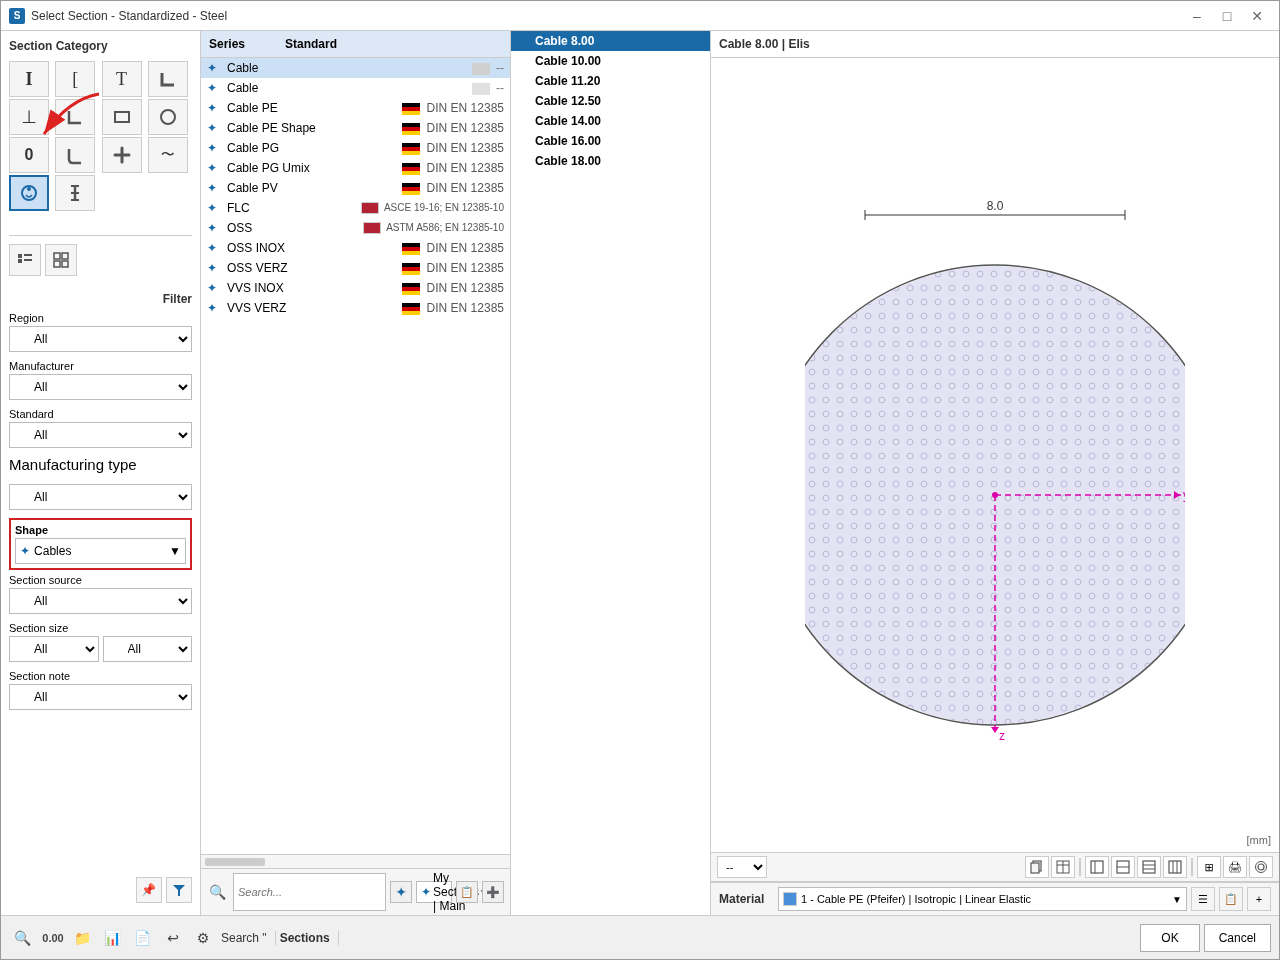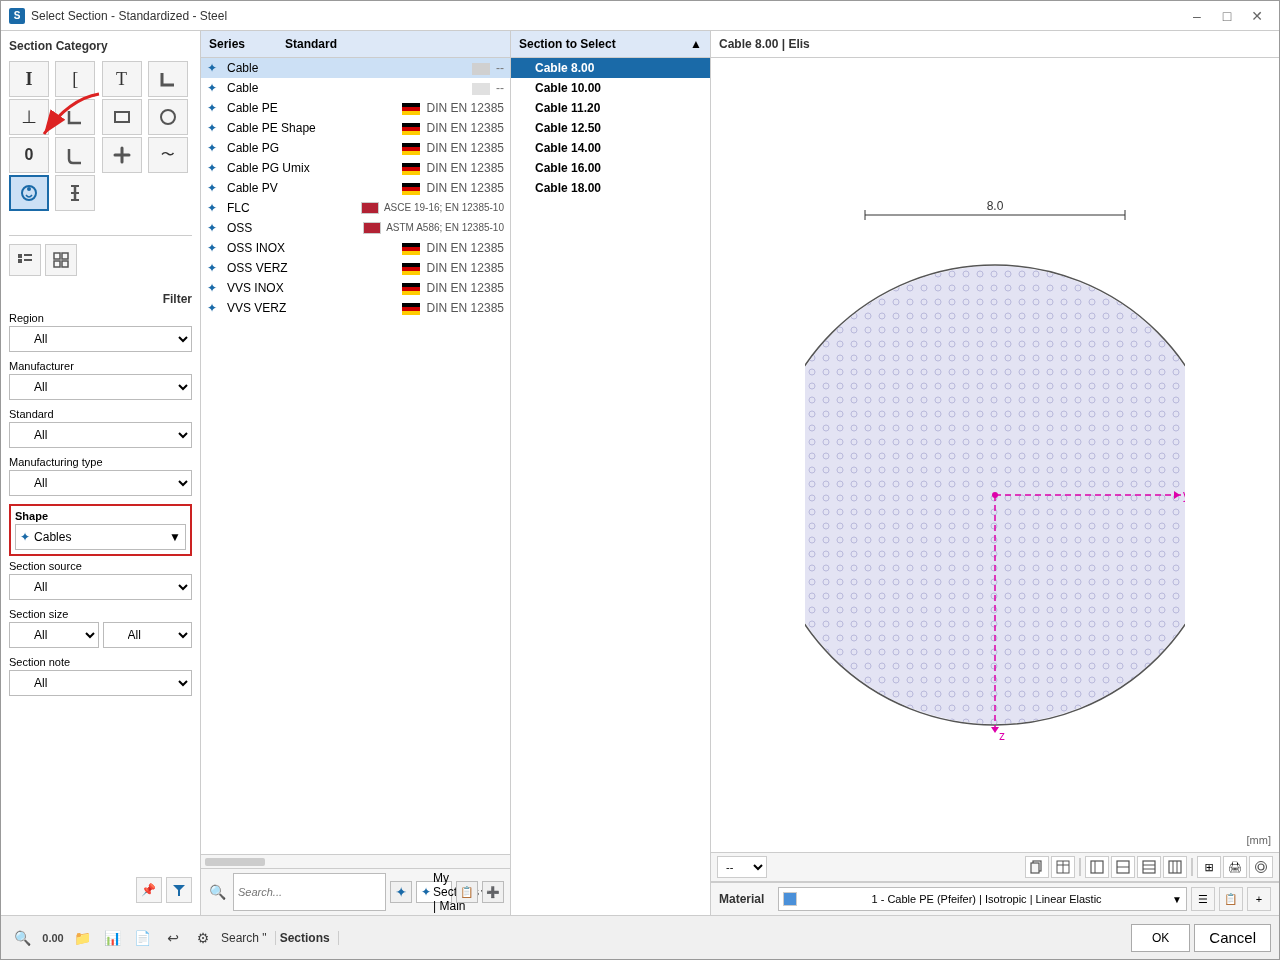--- a/index.html
+++ b/index.html
@@ -58,21 +58,21 @@
     
     
     .preview-panel { flex: 1; background: #fff; display: flex; flex-direction: column; }
     .preview-header { padding: 6px 8px; font-weight: bold; border-bottom: 1px solid #ccc; color: #333; background: #fff; }
     .preview-canvas { flex: 1; background: #fff; position: relative; display: flex; align-items: center; justify-content: center; overflow: hidden; }
     .mm-label { position: absolute; bottom: 6px; right: 8px; font-size: 11px; color: #666; }
     .prev-btn { width: 24px; height: 22px; border: 1px solid #ccc; background: #fff; cursor: pointer; display: flex; align-items: center; justify-content: center; font-size: 11px; }
     .mat-btn { width: 24px; height: 24px; border: 1px solid #ccc; background: #f5f5f5; cursor: pointer; display: flex; align-items: center; justify-content: center; font-size: 11px; }
     .bot-icon { width: 28px; height: 28px; border: 1px solid transparent; background: transparent; cursor: pointer; display: flex; align-items: center; justify-content: center; font-size: 14px; color: #444; }
     .ok-btn { padding: 4px 20px; background: #fff; border: 1px solid #aaa; cursor: pointer; font-size: 12px; height: 28px; }
-    .cancel-btn { padding: 4px 14px; background: #fff; border: 1px solid #aaa; cursor: pointer; font-size: 15px; height: 28px; }
+    .cancel-btn { padding: 4px 14px; background: #fff; border: 1px solid #aaa; cursor: pointer; font-size: 12px; height: 28px; }
   </style>
 </head>
 <body>
 
 <div class="window">
 
   <div class="title-bar">
     <div class="title-bar-left">
       <div class="title-bar-icon">S</div>
       <span class="title-bar-title">Select Section - Standardized - Steel</span>
@@ -196,21 +196,21 @@
         </div>
 
         <div>
           <div style="font-size:11px; margin-top:4px; margin-bottom:2px;">Standard</div>
           <select class="filter-select">
             <option>All</option>
           </select>
         </div>
 
         <div>
-          <div style="font-size:11px; margin-top:4px; margin-bottom:2px;">Manufacturing type</div>
+          <div style="font-size:15px; margin-top:4px; margin-bottom:11px;">Manufacturing type</div>
           <select class="filter-select">
             <option>All</option>
           </select>
         </div>
 
         <div style="border: 2px solid #cc2222; padding: 4px; margin-top: 4px;">
           <div style="font-size:11px; margin-bottom:2px; font-weight:bold;">Shape</div>
           <div style="display:flex; align-items:center; border: 1px solid #bbb; background: #fff; height: 26px; padding: 0 4px; cursor:pointer;">
             <span style="color:#1a6aa8; margin-right:4px;">✦</span>
             <span style="flex:1;">Cables</span>
@@ -394,24 +394,20 @@
           <span style="color:#1a6aa8; margin-right:2px; font-size:12px;">✦</span>
           <span style="flex:1;">My Sections | Main</span>
           <span style="font-size:10px;">▼</span>
         </div>
         <button style="width:22px; height:22px; border:1px solid #bbb; background:#f0f0f0; cursor:pointer; font-size:11px;">📋</button>
         <button style="width:22px; height:22px; border:1px solid #bbb; background:#f0f0f0; cursor:pointer; font-size:11px;">➕</button>
       </div>
     </div>
 
     <div class="section-panel">
-      <div class="section-header">
-        <span>Section to Select</span>
-        <span style="cursor:pointer;">▲</span>
-      </div>
       <div class="section-list">
         <div class="section-row selected">Cable 8.00</div>
         <div class="section-row">Cable 10.00</div>
         <div class="section-row">Cable 11.20</div>
         <div class="section-row">Cable 12.50</div>
         <div class="section-row">Cable 14.00</div>
         <div class="section-row">Cable 16.00</div>
         <div class="section-row">Cable 18.00</div>
       </div>
     </div>
@@ -511,21 +507,21 @@
               <circle cx="7" cy="7" r="3" fill="none" stroke="#555" stroke-width="1.2"></circle>
               <circle cx="7" cy="7" r="5.5" fill="none" stroke="#555" stroke-width="1"></circle>
             </svg>
         </button>
       </div>
 
       <div style="background: #f5f5f5; border-top: 1px solid #ccc; padding: 4px 8px; display:flex; align-items:center; gap:4px;">
         <span style="font-weight:bold; color:#333; min-width:55px;">Material</span>
         <div style="flex:1; display:flex; align-items:center; border:1px solid #bbb; background:#fff; height:24px; padding:0 4px; cursor:pointer;">
           <div style="width:14px; height:14px; background:#4a90d9; border:1px solid #ccc; margin-right:4px; flex-shrink:0;"></div>
-          <span style="flex:1; font-size:11px;text-align:center;">1 - Cable PE (Pfeifer) | Isotropic | Linear Elastic</span>
+          <span style="flex:1; font-size:11px;">1 - Cable PE (Pfeifer) | Isotropic | Linear Elastic</span>
           <span style="font-size:10px;">▼</span>
         </div>
         <button class="mat-btn">☰</button>
         <button class="mat-btn">📋</button>
         <button class="mat-btn">+</button>
       </div>
     </div>
   </div>
 
   <div style="background: #f0f0f0; border-top: 1px solid #ccc; padding: 4px 8px; display:flex; align-items:center; gap:4px; height: 44px;">

